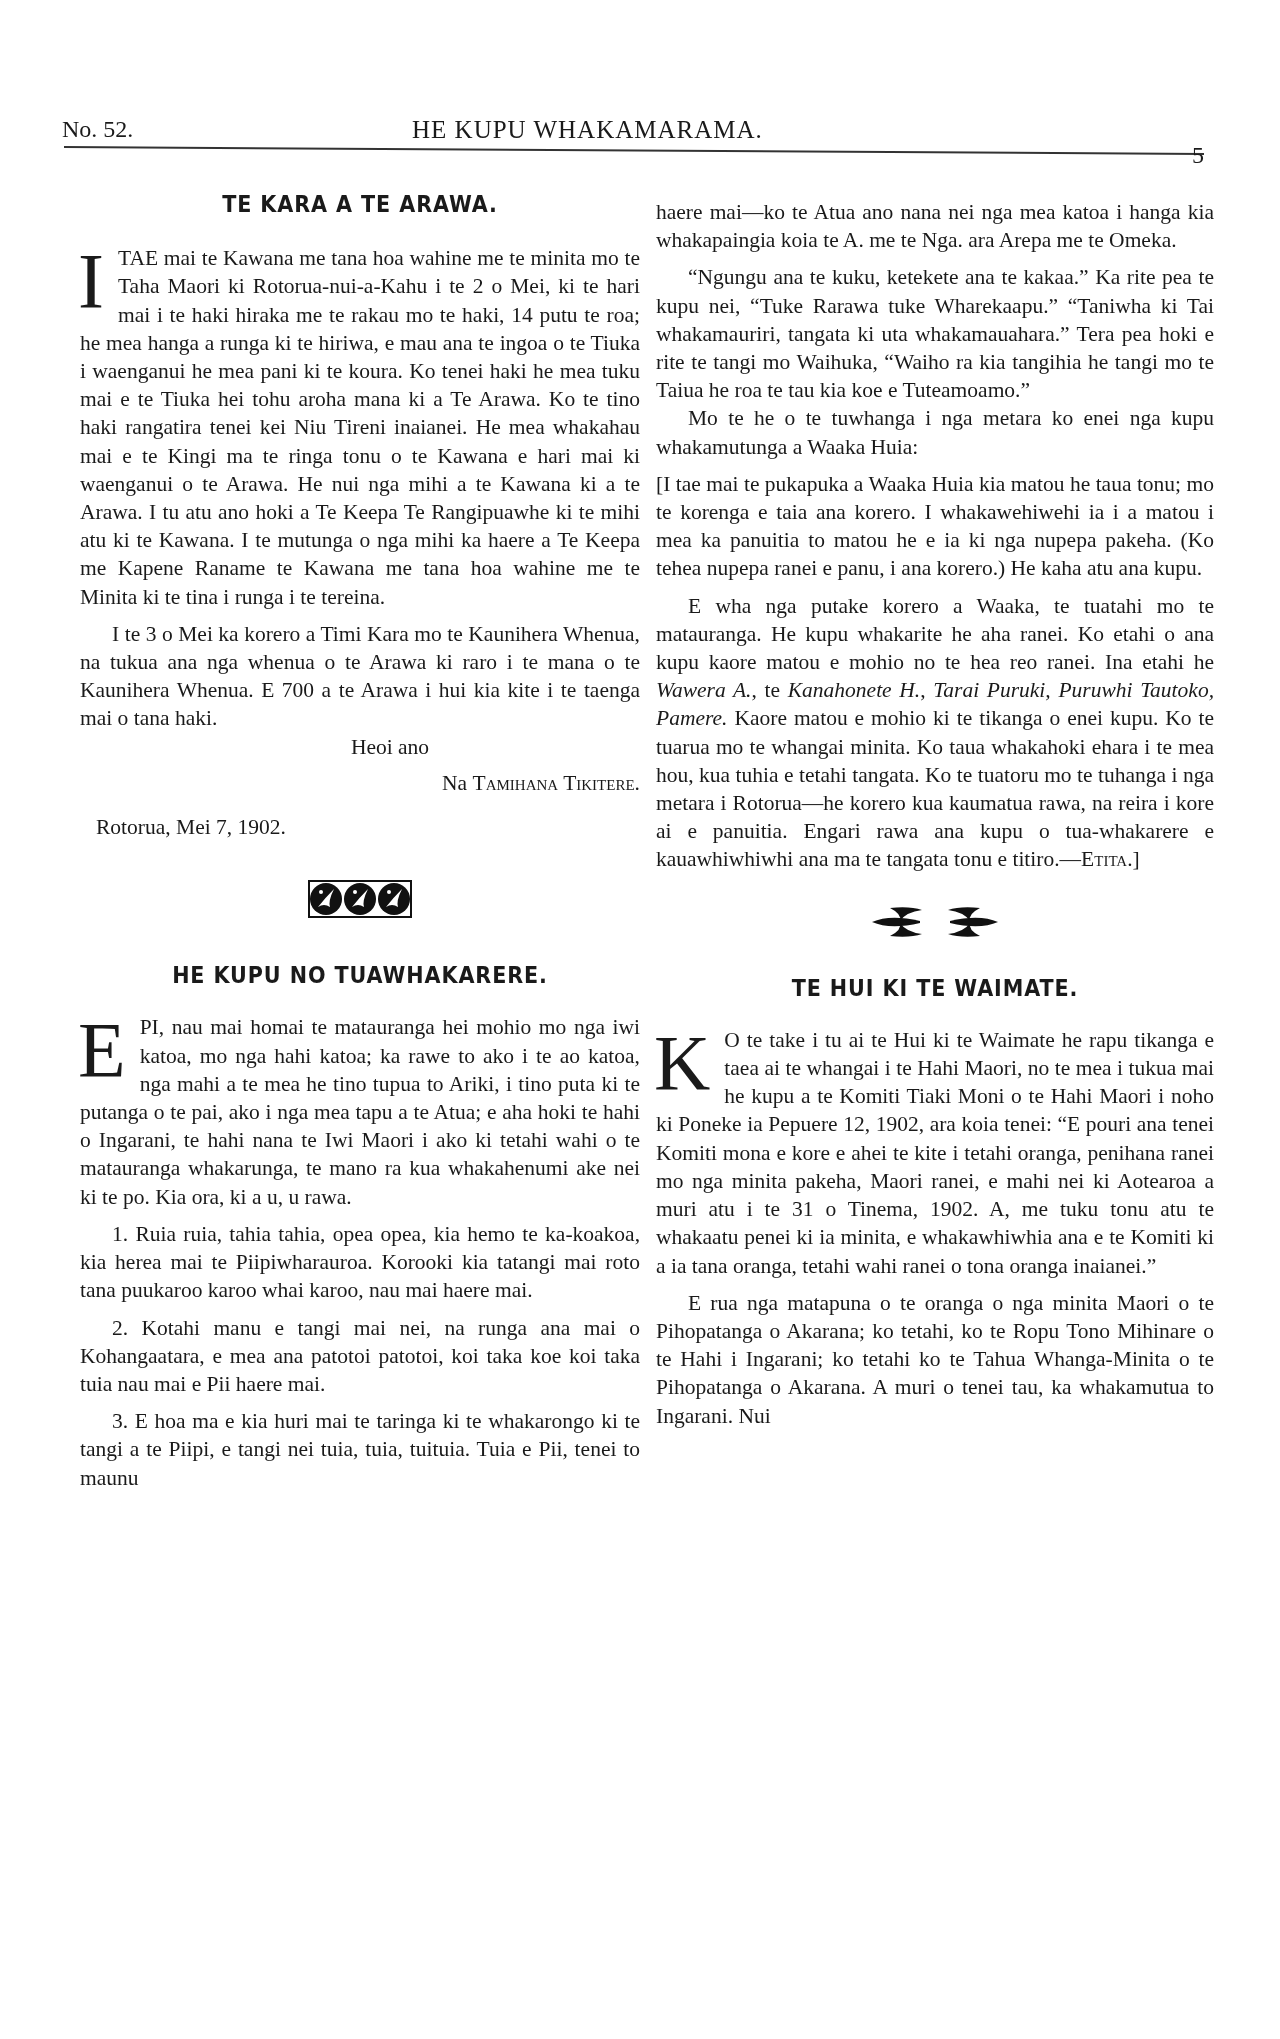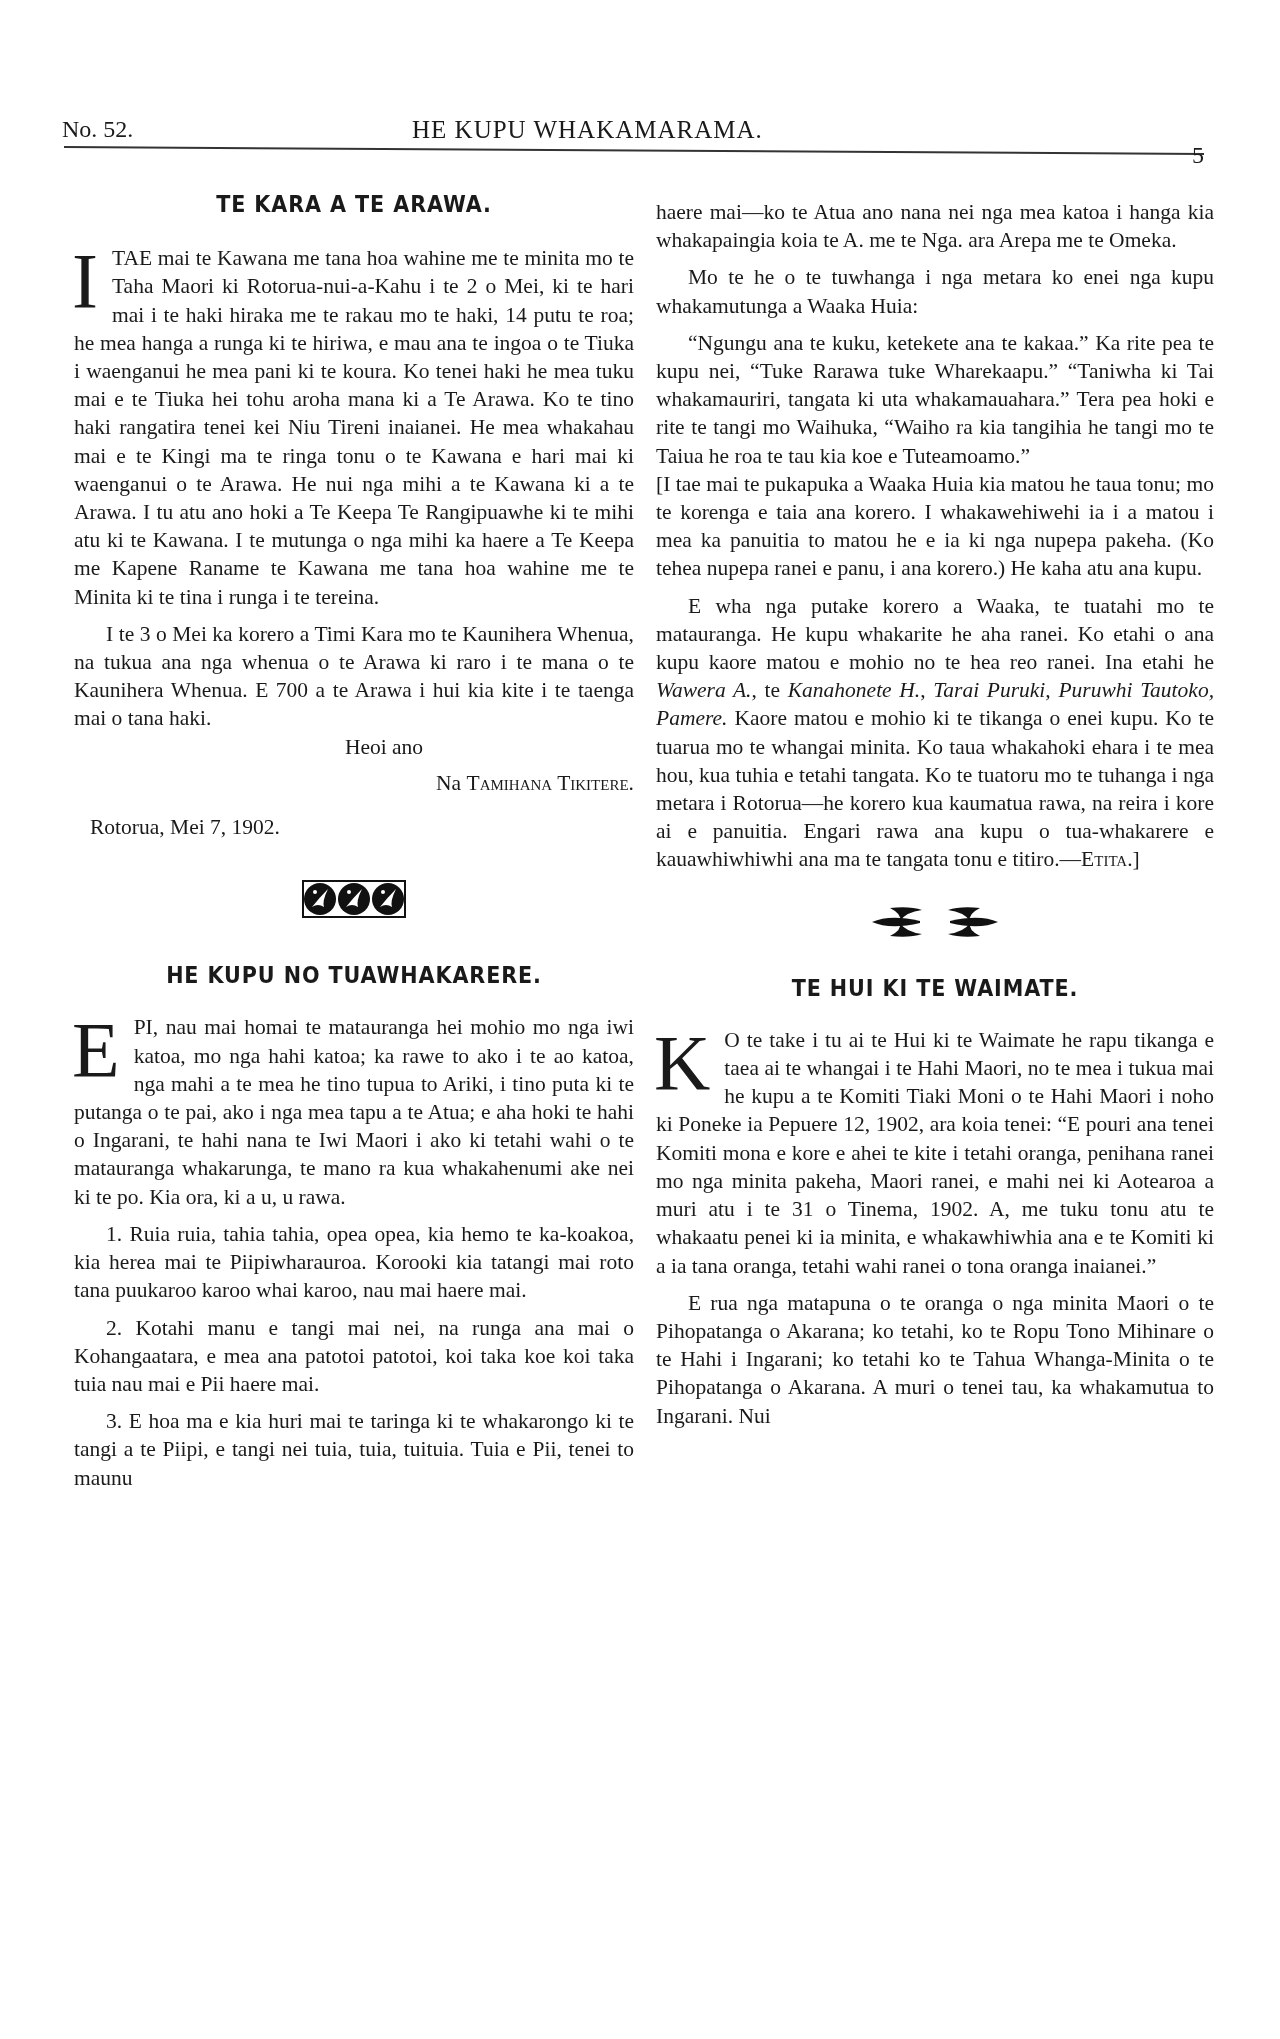--- a/index.html
+++ b/index.html
@@ -5,21 +5,21 @@
   html, body { margin: 0; padding: 0; background: #ffffff; }
   body { width: 1280px; height: 2039px; position: relative; overflow: hidden; color: #1a1a1a;
          font-family: "Liberation Serif", "DejaVu Serif", serif; }
   .running-head { position: absolute; left: 62px; top: 112px; width: 1150px; height: 48px; }
   .rh-num { position: absolute; left: 0; top: 4px; font-size: 24px; }
   .rh-title { position: absolute; left: 350px; top: 4px; font-size: 25px; letter-spacing: 1px; }
   .rh-rule { position: absolute; left: 2px; top: 34px; width: 1140px; height: 0; border-top: 2px solid #333; transform: rotate(0.35deg); transform-origin: left; }
   .rh-page { position: absolute; left: 1130px; top: 30px; font-size: 24px; }
 
   .col { position: absolute; top: 190px; width: 560px; font-size: 21.5px; line-height: 28.2px; text-align: justify; }
-  .col-left { left: 74px; }
+  .col-left { left: 80px; }
   .col-right { left: 656px; width: 558px; top: 198px; }
 
   .heading { font-family: "DejaVu Sans", "Liberation Sans", sans-serif; font-weight: bold; font-size: 23px;
              text-align: center; letter-spacing: 1px; margin: 0; transform: scaleX(0.9); }
   p { margin: 0 0 9px 0; }
   .indent { text-indent: 32px; }
   .dropcap { float: left; font-size: 78px; line-height: 62px; margin: 6px 14px 0 -2px; font-weight: normal; }
   .sc { font-variant: small-caps; }
   .sig-1 { text-align: center; padding-left: 60px; margin: 8px; }
   .sig-2 { text-align: right; margin: 0; }
@@ -66,22 +66,22 @@
 
   <h2 class="heading" style="margin-bottom:24px;">HE KUPU NO TUAWHAKARERE.</h2>
   <p><span class="dropcap">E</span><span>PI, nau mai homai te matauranga hei mohio mo nga iwi katoa, mo nga hahi katoa; ka rawe to ako i te ao katoa, nga mahi a te mea he tino tupua to Ariki, i tino puta ki te putanga o te pai, ako i nga mea tapu a te Atua; e aha hoki te hahi o Ingarani, te hahi nana te Iwi Maori i ako ki tetahi wahi o te matauranga whakarunga, te mano ra kua whakahenumi ake nei ki te po. Kia ora, ki a u, u rawa.</span></p>
   <p class="indent"><span>1.</span> <span>Ruia ruia, tahia tahia, opea opea, kia hemo te ka-koakoa, kia herea mai te Piipiwharauroa. Korooki kia tatangi mai roto tana puukaroo karoo whai karoo, nau mai haere mai.</span></p>
   <p class="indent"><span>2.</span> <span>Kotahi manu e tangi mai nei, na runga ana mai o Kohangaatara, e mea ana patotoi patotoi, koi taka koe koi taka tuia nau mai e Pii haere mai.</span></p>
   <p class="indent"><span>3.</span> <span>E hoa ma e kia huri mai te taringa ki te whakarongo ki te tangi a te Piipi, e tangi nei tuia, tuia, tuituia. Tuia e Pii, tenei to maunu</span></p>
 </div>
 
 <div class="col col-right">
   <p>haere mai—ko te Atua ano nana nei nga mea katoa i hanga kia whakapaingia koia te A. me te Nga. ara Arepa me te Omeka.</p>
+  <p class="indent" style="margin-bottom:0;">“Ngungu ana te kuku, ketekete ana te kakaa.” Ka rite pea te kupu nei, “Tuke Rarawa tuke Wharekaapu.” “Taniwha ki Tai whakamauriri, tangata ki uta whakamauahara.” Tera pea hoki e rite te tangi mo Waihuka, “Waiho ra kia tangihia he tangi mo te Taiua he roa te tau kia koe e Tuteamoamo.”</p>
   <p class="indent">Mo te he o te tuwhanga i nga metara ko enei nga kupu whakamutunga a Waaka Huia:</p>
-  <p class="indent" style="margin-bottom:0;">“Ngungu ana te kuku, ketekete ana te kakaa.” Ka rite pea te kupu nei, “Tuke Rarawa tuke Wharekaapu.” “Taniwha ki Tai whakamauriri, tangata ki uta whakamauahara.” Tera pea hoki e rite te tangi mo Waihuka, “Waiho ra kia tangihia he tangi mo te Taiua he roa te tau kia koe e Tuteamoamo.”</p>
   <p>[I tae mai te pukapuka a Waaka Huia kia matou he taua tonu; mo te korenga e taia ana korero. I whakawehiwehi ia i a matou i mea ka panuitia to matou he e ia ki nga nupepa pakeha. (Ko tehea nupepa ranei e panu, i ana korero.) He kaha atu ana kupu.</p>
   <p class="indent"><span>E wha nga putake korero a Waaka, te tuatahi mo te matauranga. He kupu whakarite he aha ranei. Ko etahi o ana kupu kaore matou e mohio no te hea reo ranei. Ina etahi he </span><em>Wawera A.</em><span>, te </span><em>Kanahonete H.</em><span>, </span><em>Tarai Puruki, Puruwhi Tautoko, Pamere.</em><span> Kaore matou e mohio ki te tikanga o enei kupu. Ko te tuarua mo te whangai minita. Ko taua whakahoki ehara i te mea hou, kua tuhia e tetahi tangata. Ko te tuatoru mo te tuhanga i nga metara i Rotorua—he korero kua kaumatua rawa, na reira i kore ai e panuitia. Engari rawa ana kupu o tua-whakarere e kauawhiwhiwhi ana ma te tangata tonu e titiro.—</span><span class="sc">Etita.</span><span>]</span></p>
 
   <div class="ornament" style="margin:30px 0 34px 0;">
     <svg width="130" height="36" viewBox="0 0 130 36">
       <g fill="#111">
         <path d="M2 18 Q20 10 50 17 L50 19 Q20 26 2 18Z"></path>
         <path d="M128 18 Q110 10 80 17 L80 19 Q110 26 128 18Z"></path>
         <path d="M20 4 Q40 2 52 6 Q36 8 30 17 Q32 10 20 4Z"></path>
         <path d="M20 32 Q40 34 52 30 Q36 28 30 19 Q32 26 20 32Z"></path>

